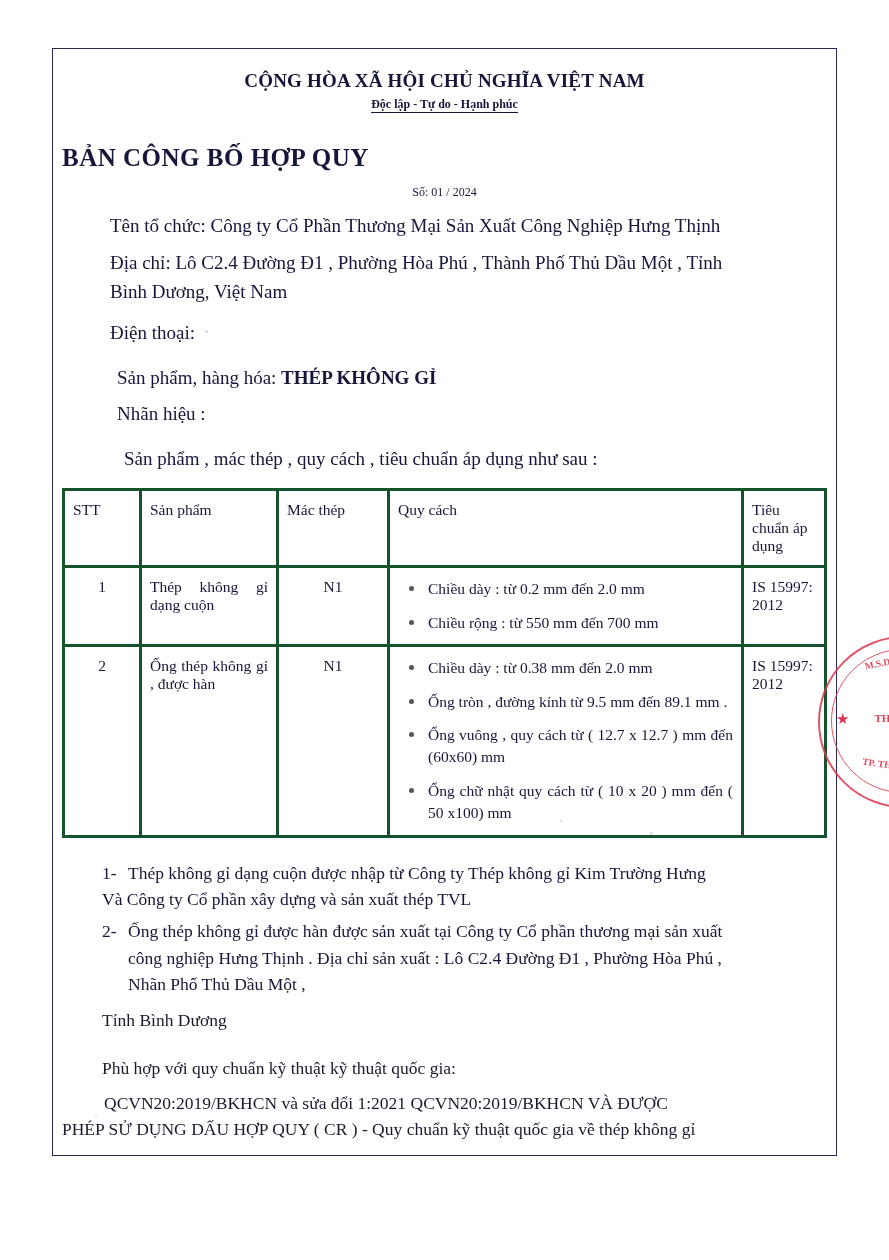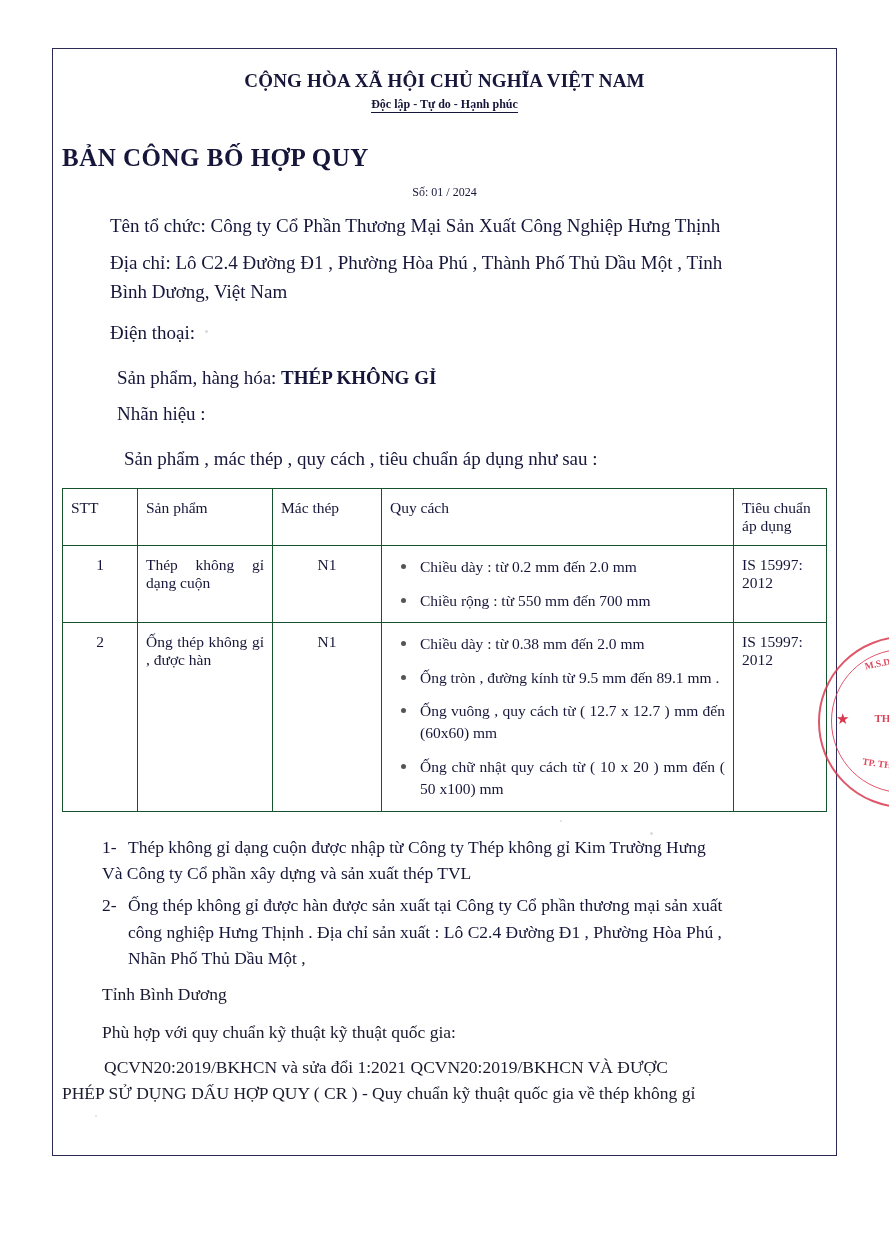--- a/index.html
+++ b/index.html
@@ -83,21 +83,21 @@
   .brand-line { margin-top: 8px; }
   .spec-intro { margin-top: 16px; }
 
   table.spec {
     width: 100%;
     border-collapse: collapse;
     margin-top: 14px;
     table-layout: fixed;
   }
   table.spec td, table.spec th {
-    border: 1px solid #14532d;
+    border: 3px solid #14532d;
     vertical-align: top;
     padding: 10px 8px;
     font-size: 15.5px;
     color: #16163a;
     font-weight: normal;
     margin-left: 45px;
   }
   table.spec th {
     text-align: left;
   }
@@ -314,21 +314,21 @@
 
       <div class="note-item" style="margin-top:6px">
         <div class="note-num">2-</div>
         <div class="note-text">Ống thép không gỉ được hàn được sản xuất tại Công ty Cổ phần thương mại sản xuất</div>
       </div>
       <div class="note-sub">công nghiệp Hưng Thịnh . Địa chỉ sản xuất : Lô C2.4 Đường Đ1 , Phường Hòa Phú ,</div>
       <div class="note-sub">Nhãn Phố Thủ Dầu Một ,</div>
     </div>
 
     <div class="tail">Tỉnh Bình Dương</div>
-    <div class="tail" style="margin-top:12px">Phù hợp với quy chuẩn kỹ thuật kỹ thuật quốc gia:</div>
+    <div class="tail" style="margin-top:22px">Phù hợp với quy chuẩn kỹ thuật kỹ thuật quốc gia:</div>
 
     <div class="tail-block">
       <div class="l1">QCVN20:2019/BKHCN và sửa đổi 1:2021  QCVN20:2019/BKHCN VÀ ĐƯỢC</div>
       <div class="l2">PHÉP SỬ DỤNG DẤU HỢP QUY ( CR ) -  Quy chuẩn kỹ thuật quốc gia về thép không gỉ</div>
     </div>
 
   </div>
 
   <div class="stamp">
     <div class="ring"></div>

